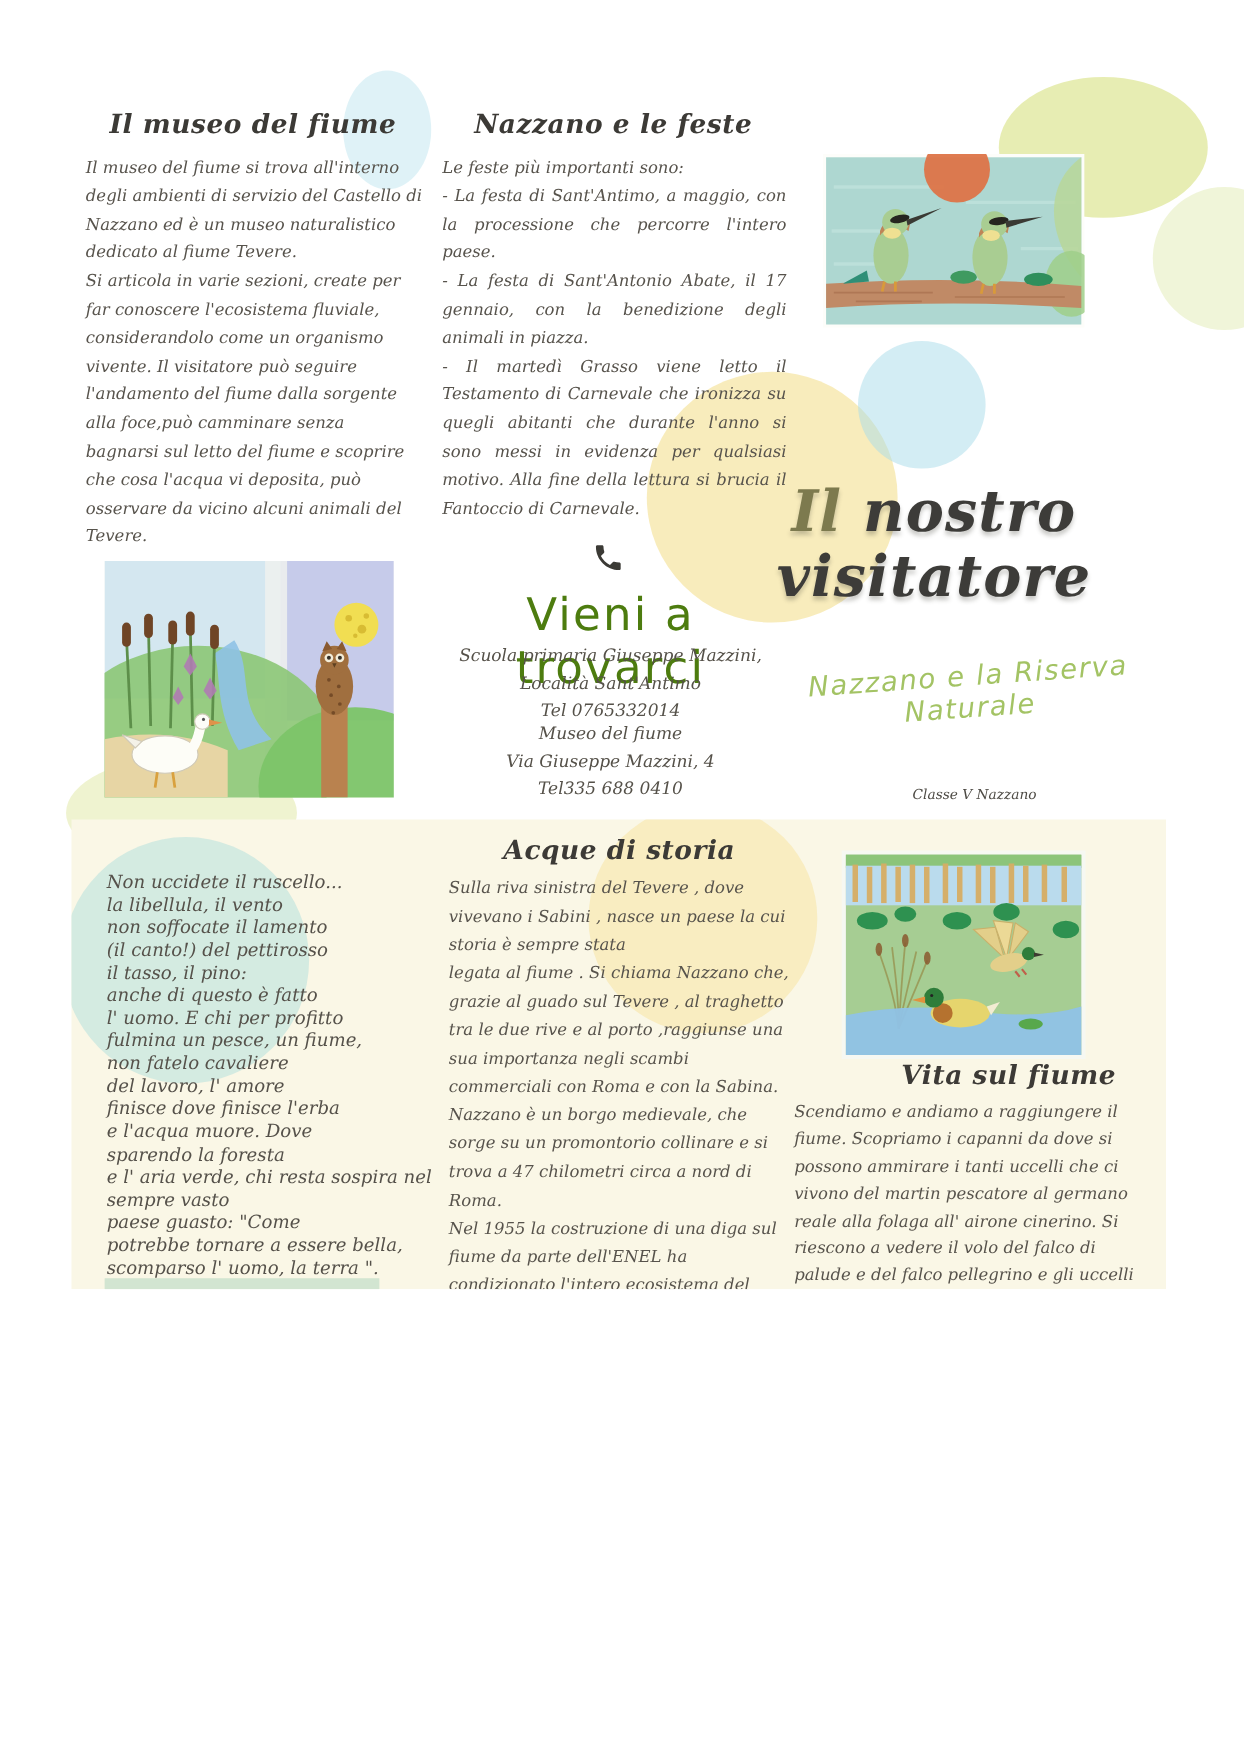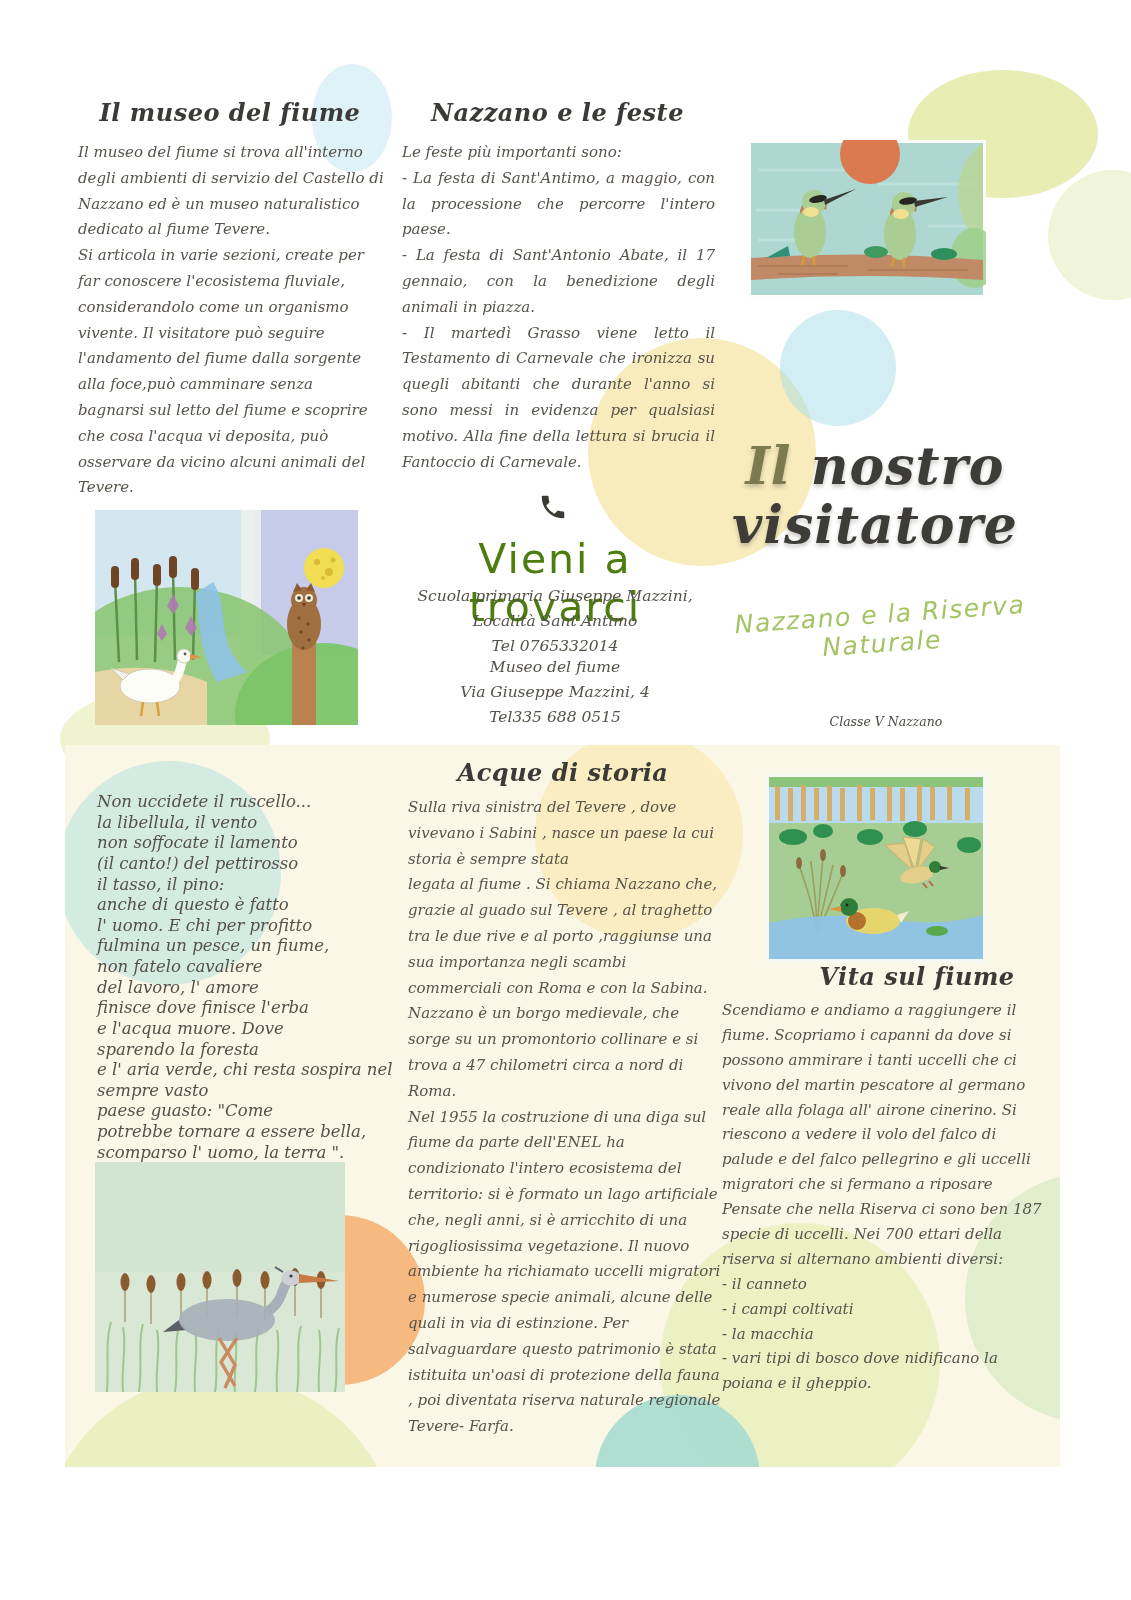--- a/index.html
+++ b/index.html
@@ -1,16 +1,16 @@
 <!DOCTYPE html>
 <html><head>
 <meta charset="utf-8">
 <style>
   html,body{margin:0;padding:0;background:#ffffff;}
-  .page{position:relative;width:1131px;height:1600px;background:#ffffff;overflow:hidden;
+  .page{position:relative;width:1131px;height:1172px;background:#ffffff;overflow:hidden;
         font-family:"DejaVu Serif", serif;color:#57534c;border-radius:22px;}
   .circle{position:absolute;border-radius:50%;z-index:0;}
   .panel{position:absolute;left:65px;top:745px;width:995px;height:722px;background:#faf7e6;overflow:hidden;z-index:0;}
   .layer-img{position:absolute;z-index:2;}
   .layer-txt{position:absolute;z-index:3;}
   .col-heading{font-style:italic;font-weight:700;font-size:24px;color:#3c3a36;text-align:center;letter-spacing:0.5px;}
   .body-text{font-style:italic;font-size:15px;line-height:1.72;color:#57534c;}
   .pre{white-space:pre-line;}
   .justify{text-align:justify;}
   .poem{font-style:italic;font-size:16.5px;line-height:1.25;color:#55514a;}
@@ -126,21 +126,21 @@
     <svg width="30" height="30" viewBox="0 0 24 24">
       <path fill="#3b3a35" d="M6.62 10.79c1.44 2.83 3.76 5.14 6.59 6.59l2.2-2.21c.27-.27.67-.36 1.02-.24 1.12.37 2.33.57 3.57.57.55 0 1 .45 1 1V20c0 .55-.45 1-1 1-9.39 0-17-7.61-17-17 0-.55.45-1 1-1h3.5c.55 0 1 .45 1 1 0 1.25.2 2.45.57 3.57.11.35.03.74-.25 1.02l-2.2 2.2z"></path>
     </svg>
   </div>
   <div class="layer-txt contact-head" style="left:405px;top:535px;width:300px;">Vieni a trovarci</div>
   <div class="layer-txt contact-block pre" style="left:405px;top:584px;width:300px;">Scuola primaria Giuseppe Mazzini,
 Località Sant'Antimo
 Tel 0765332014</div>
   <div class="layer-txt contact-block pre" style="left:405px;top:655px;width:300px;">Museo del fiume
 Via Giuseppe Mazzini, 4
-Tel335 688 0515</div>
+Tel335 688 0410</div>
 
   <div class="layer-img" style="left:748px;top:140px;">
     <svg width="238" height="158" viewBox="0 0 238 158">
       <rect width="238" height="158" fill="#fdfdfa"></rect>
       <rect x="3" y="3" width="232" height="152" fill="#a7d4cd" opacity="0.92"></rect>
       <g stroke="#c2e4de" stroke-width="3" opacity="0.7">
         <path d="M10,30 H110 M130,44 H230 M8,70 H70 M180,86 H232 M10,100 H60"></path>
       </g>
       <circle cx="122" cy="14" r="30" fill="#dd7448" opacity="0.95"></circle>
       <path d="M235,3 C198,30 206,80 235,112 Z" fill="#b8d79b" opacity="0.9"></path>
@@ -168,21 +168,21 @@
         <circle cx="156" cy="64" r="12" fill="#a9cd92"></circle>
         <ellipse cx="153" cy="74" rx="8" ry="5" fill="#efe092"></ellipse>
         <ellipse cx="160" cy="61" rx="9" ry="3.6" fill="#26251f" transform="rotate(-8 160 61)"></ellipse>
         <path d="M166,61 L200,57 L167,67 Z" fill="#3a3a34"></path>
         <path d="M146,118 L144,127 M156,118 L156,127" stroke="#d89a3a" stroke-width="2.5"></path>
         <ellipse cx="196" cy="114" rx="13" ry="6" fill="#2f8f5c"></ellipse>
       </g>
     </svg>
   </div>
 
-  <div class="layer-txt cover-title" style="left:700px;top:436px;width:350px;">
+  <div class="layer-txt cover-title" style="left:674px;top:436px;width:350px;">
     <div>
       <span class="accent">Il</span>
       <span>nostro</span>
     </div>
     <div>visitatore</div>
   </div>
 
   <div class="layer-txt cover-sub" style="left:703px;top:600px;width:356px;">Nazzano  e  la Riserva Naturale</div>
 
   <div class="layer-txt byline" style="left:796px;top:714px;width:180px;font-style:italic;">Classe V Nazzano</div>

